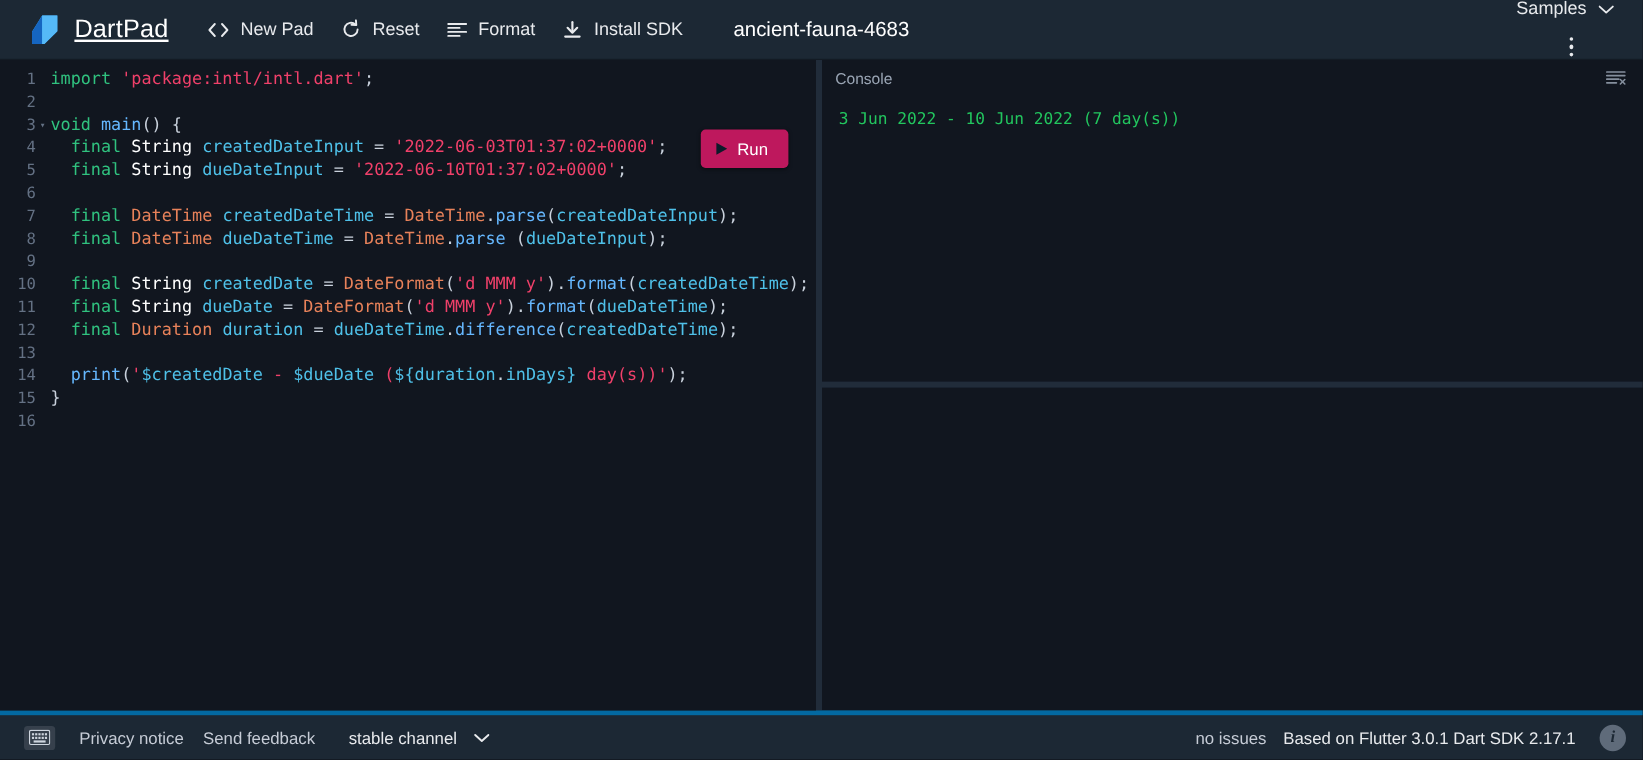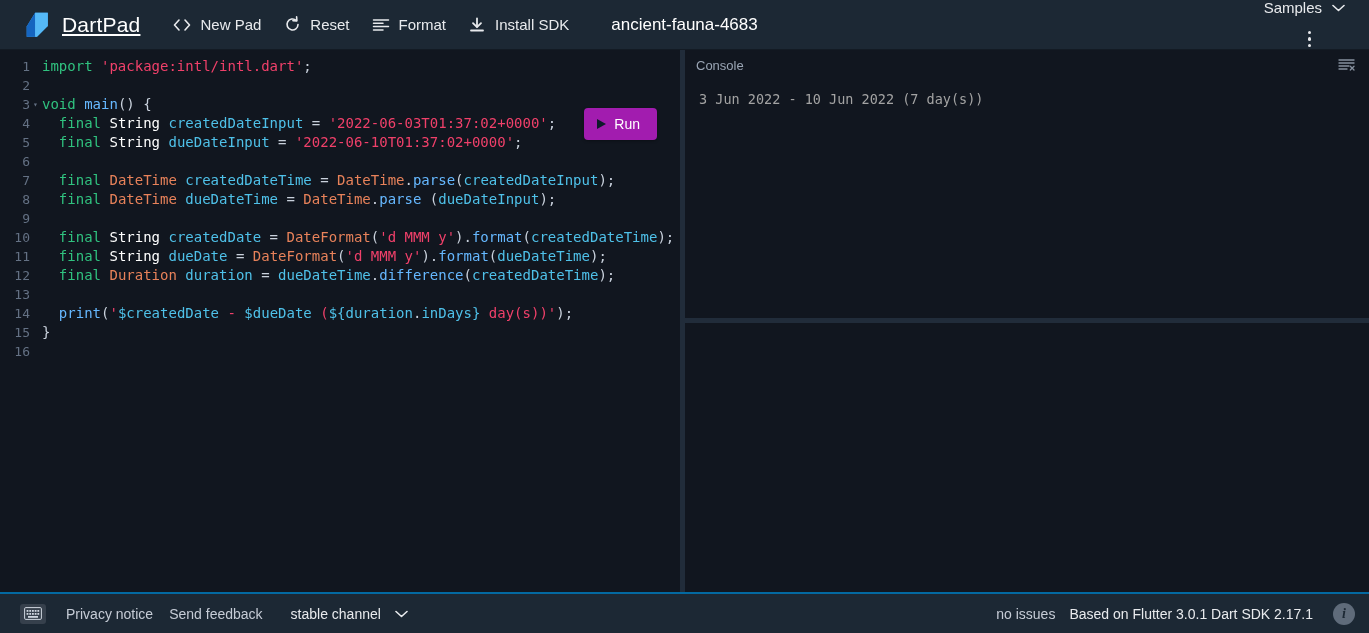--- a/index.html
+++ b/index.html
@@ -89,21 +89,21 @@
   .kw2      { color: #66b8ff; }  
   .type     { color: #ffffff; }  
   .type2    { color: #e8825a; }  
   .str      { color: #f0406a; }  
   .var      { color: #4fc1e9; }  
   .punct    { color: #c9d1dc; }
   .interp   { color: #4fc1e9; }
 
   .run-btn {
     position: absolute; top: 58px; right: 23px;
-    background: #a21caf; color: #ffffff;
+    background: #be185d; color: #ffffff;
     border: none; border-radius: 4px;
     height: 32px; padding: 0 17px 0 13px;
     display: flex; align-items: center; gap: 8px;
     font-family: "Liberation Sans", sans-serif;
     font-size: 14px; cursor: pointer;
     box-shadow: 0 1px 3px rgba(0,0,0,.35);
   }
   .run-btn .tri {
     width: 0; height: 0;
     border-left: 9px solid #0d1b2a;
@@ -122,34 +122,34 @@
     height: 30px; flex: 0 0 30px;
     display: flex; align-items: center;
     padding: 0 14px 0 11px;
     color: #9aa5b4; font-size: 13px;
   }
   .panel-head .spacer { flex: 1 1 auto; }
   .clear-console { cursor: pointer; opacity: .85; display:flex; }
   .console-body {
     flex: 1 1 auto; overflow: auto; padding: 10px 14px;
     font-family: "DejaVu Sans Mono", monospace;
-    font-size: 13.5px; line-height: 19px; color: #a3a3a3;
+    font-size: 13.5px; line-height: 19px; color: #22c55e;
   }
   .console-line { white-space: pre; }
 
   .hsplit { height: 5px; flex: 0 0 5px; background: #212c3a; cursor: row-resize; }
   .doc-body { flex: 1 1 auto; overflow: auto; }
 
   
   .footer {
     height: 41px; flex: 0 0 41px;
     background: #1c2834;
     display: flex; align-items: center;
     padding: 0 14px 0 20px;
-    border-top: 2px solid #0369a1;
+    border-top: 4px solid #0369a1;
   }
   .kb-icon {
     width: 26px; height: 20px; border-radius: 3px;
     background: #36404c;
     display: flex; align-items: center; justify-content: center;
     cursor: pointer; margin-right: 12px;
   }
   .foot-link {
     color: #c6ccd6; font-size: 14px; padding: 4px 8px;
     border-radius: 3px; cursor: pointer; white-space: nowrap;

